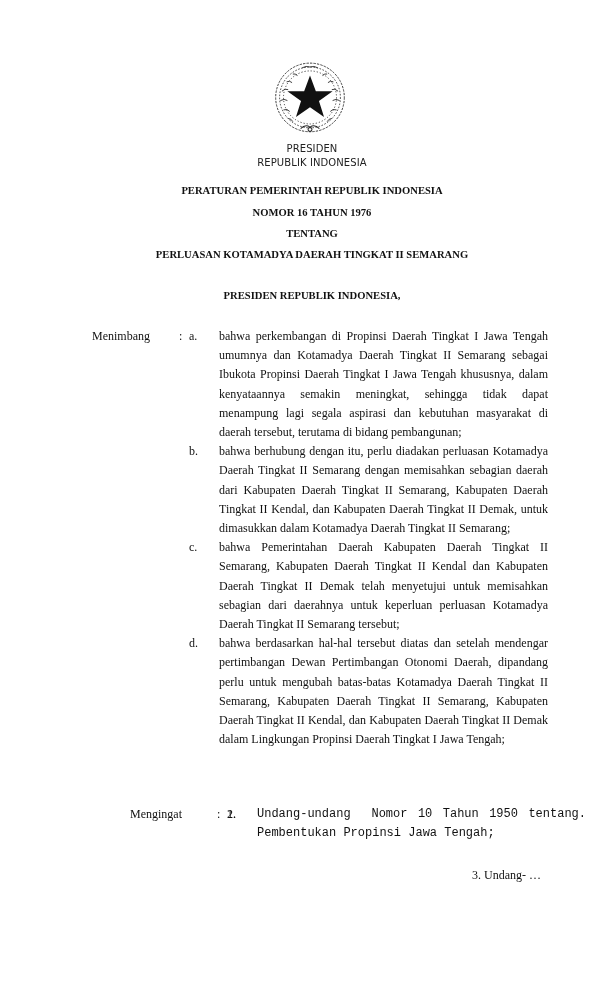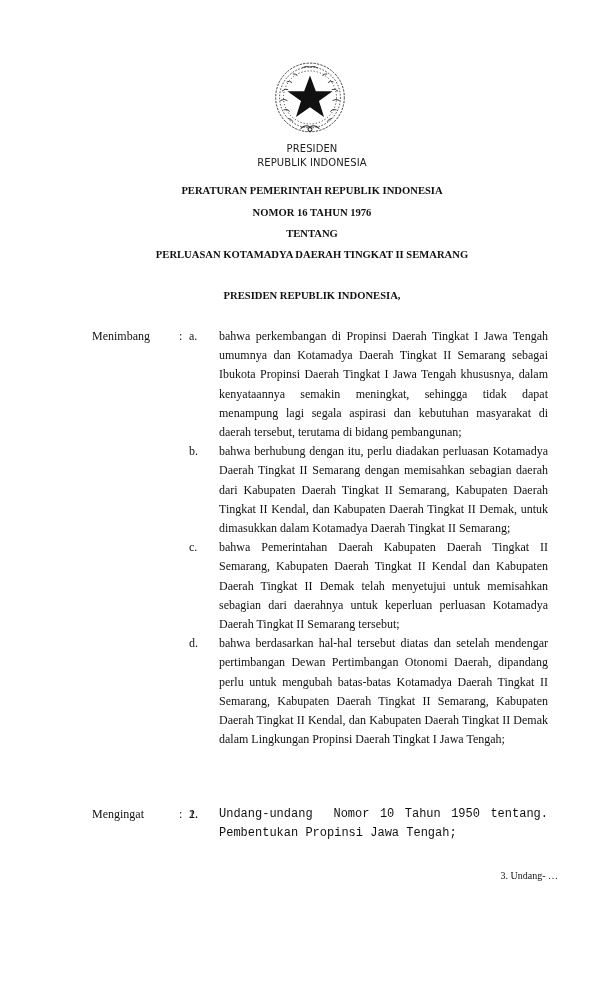--- a/index.html
+++ b/index.html
@@ -81,27 +81,27 @@
     left: 97px;
     top: 0;
   }
   .item-text {
     display: block;
     width: 329px;
     text-align: justify;
     text-align-last: left;
   }
   .sec-menimbang { top: 327px; }
-  .sec-mengingat { top: 805px; }
+  .sec-mengingat { top: 805px; margin-left: 38px; }
 
   .continuation {
     position: absolute;
-    right: 54px;
+    right: 71px;
     top: 866px;
-    font-size: 10px;
+    font-size: 12px;
     line-height: 19px;
   }
 </style>
 </head>
 <body>
 
 <div class="page">
 
   <div class="emblem">
     <svg viewBox="0 0 100 100" xmlns="http://www.w3.org/2000/svg">

